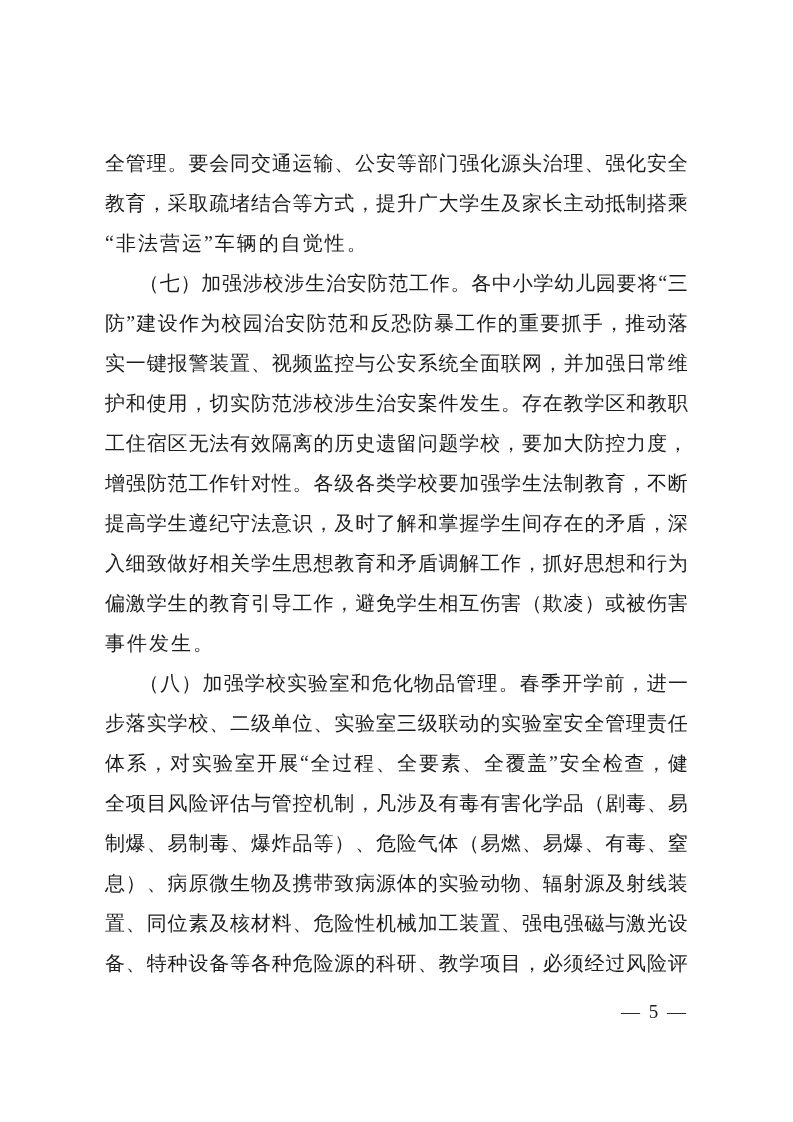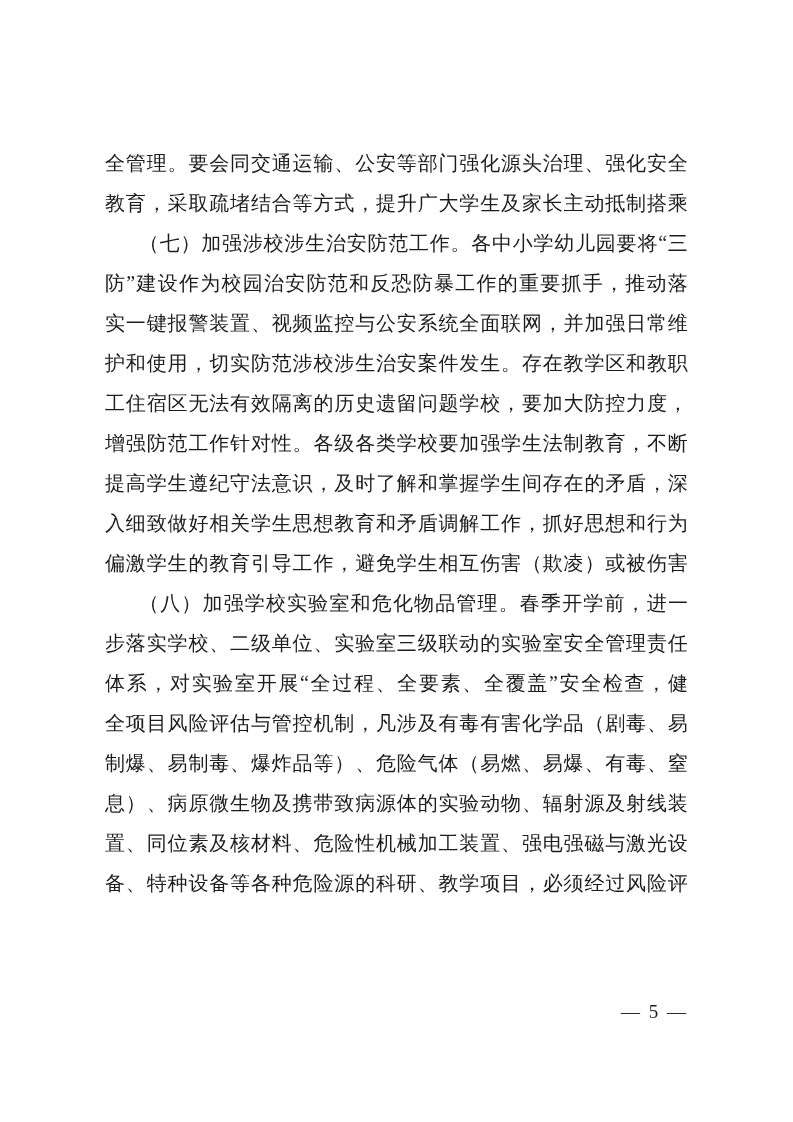--- a/index.html
+++ b/index.html
@@ -118,20 +118,21 @@
           <span>及</span>
           <span>家</span>
           <span>长</span>
           <span>主</span>
           <span>动</span>
           <span>抵</span>
           <span>制</span>
           <span>搭</span>
           <span>乘</span>
         </div>
+        <div class="line plain">“非法营运”车辆的自觉性。</div>
       </div>
       <div class="paragraph">
         <div class="line justify indent">
           <span>（</span>
           <span>七</span>
           <span>）</span>
           <span>加</span>
           <span>强</span>
           <span>涉</span>
           <span>校</span>
@@ -389,20 +390,21 @@
           <span>害</span>
           <span>（</span>
           <span>欺</span>
           <span>凌</span>
           <span>）</span>
           <span>或</span>
           <span>被</span>
           <span>伤</span>
           <span>害</span>
         </div>
+        <div class="line plain">事件发生。</div>
       </div>
       <div class="paragraph">
         <div class="line justify indent">
           <span>（</span>
           <span>八</span>
           <span>）</span>
           <span>加</span>
           <span>强</span>
           <span>学</span>
           <span>校</span>

